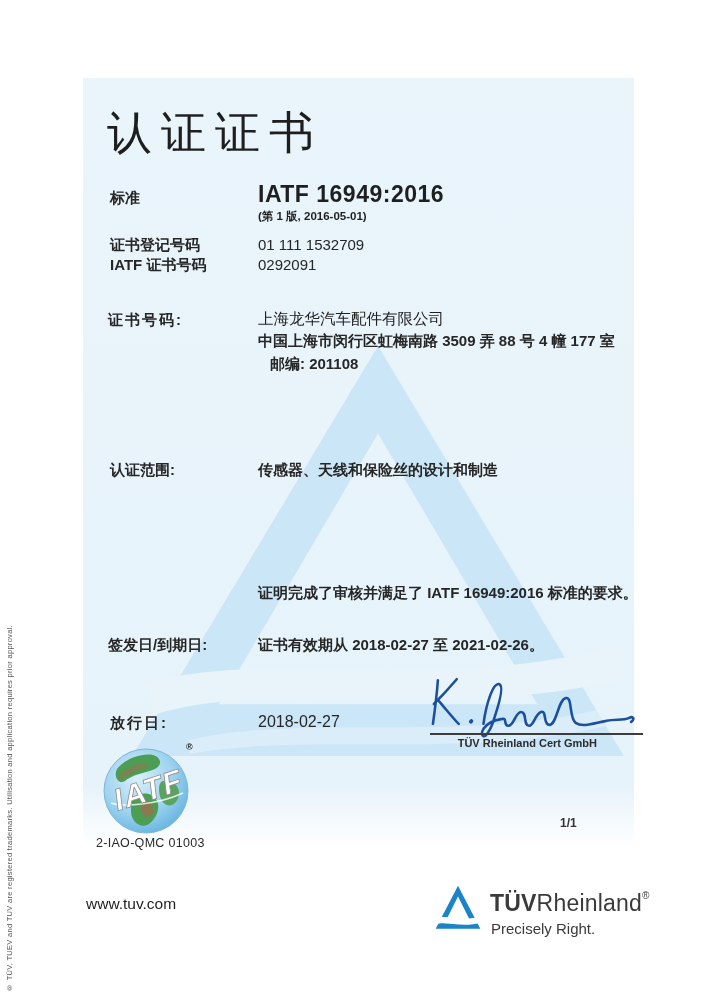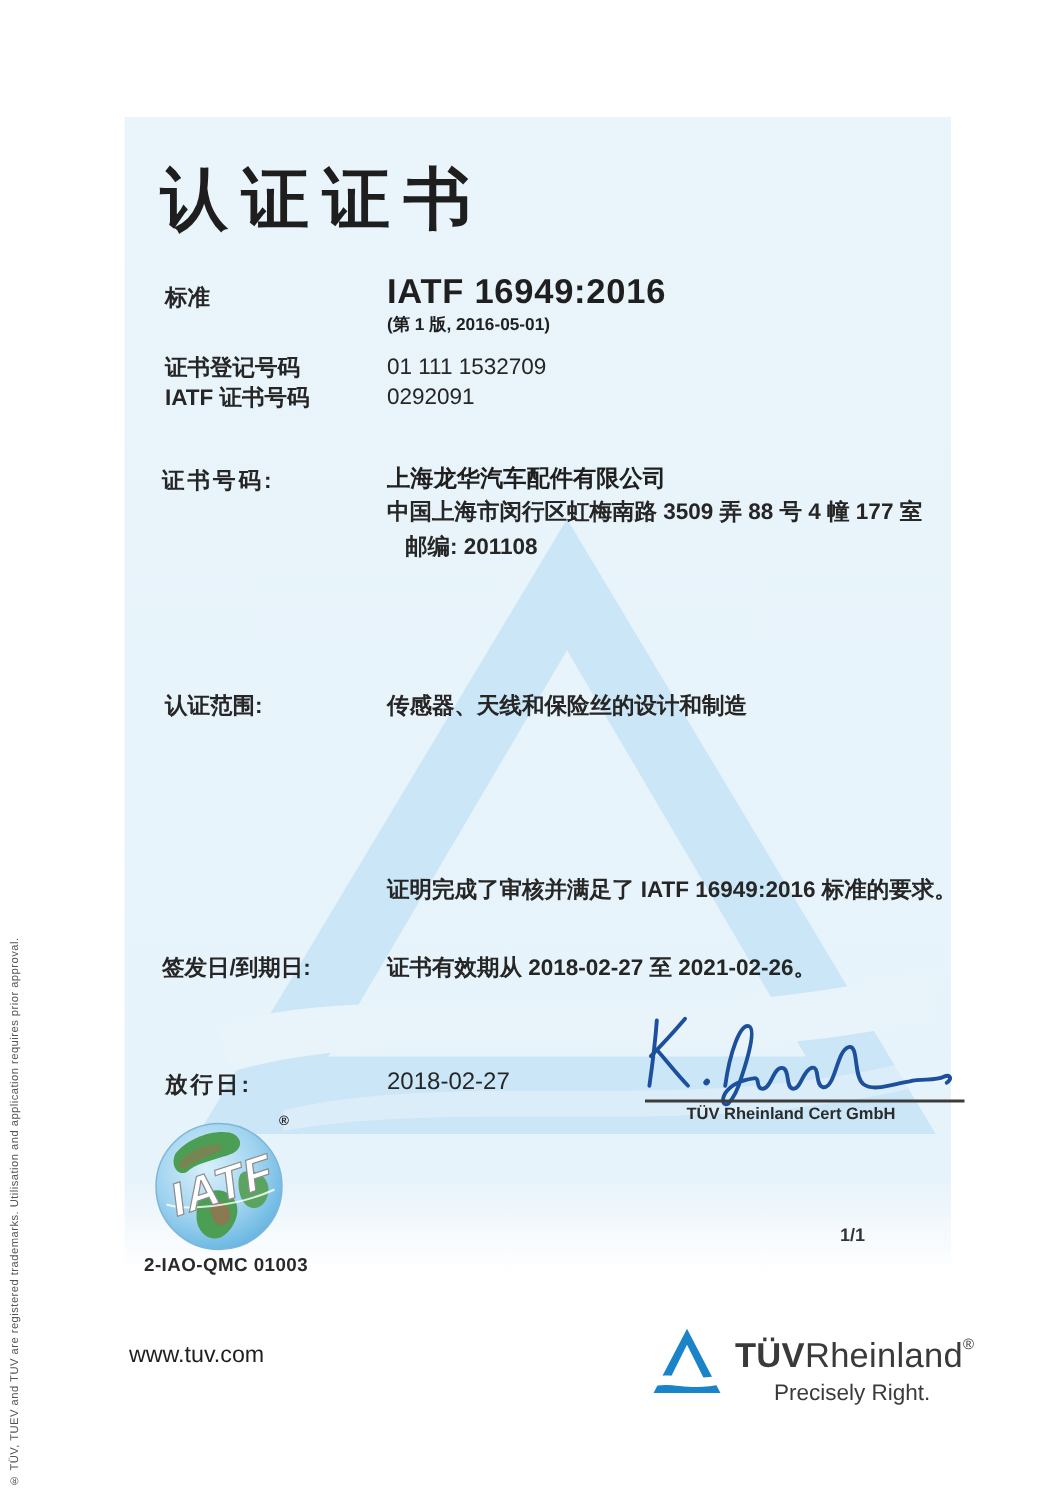--- a/index.html
+++ b/index.html
@@ -7,39 +7,39 @@
     width:707px;height:1000px;position:relative;background:#ffffff;
     font-family:"Liberation Sans","DejaVu Sans",sans-serif;
     color:#222;overflow:hidden;
   }
   .abs{position:absolute;white-space:nowrap;}
   .panel{
     position:absolute;left:83px;top:78px;width:551px;height:770px;
     background:linear-gradient(#e9f4fb 0%,#e7f3fa 92%,rgba(231,243,250,0) 100%);
   }
   .watermark{position:absolute;left:128px;top:342px;width:500px;height:418px;}
-  .title{font-size:45px;font-weight:700;letter-spacing:9px;color:#1e1e1e;}
+  .title{font-size:45px;font-weight:400;letter-spacing:9px;color:#1e1e1e;}
   .label{font-size:15px;font-weight:600;color:#262626;}
   .value{font-size:15px;font-weight:500;color:#262626;}
   .cvalue{font-size:15px;font-weight:600;color:#262626;}
   .std{font-size:23px;font-weight:700;color:#1f1f1f;letter-spacing:0.5px;}
   .edition{font-size:11.5px;font-weight:700;color:#1f1f1f;}
-  .company{font-size:15.5px;font-weight:700;color:#1f1f1f;}
+  .company{font-size:15.5px;font-weight:400;color:#1f1f1f;}
   .sig-line{position:absolute;left:430px;top:733px;width:213px;height:1.5px;background:#3c3c3c;}
   .sig-block{position:absolute;left:420px;top:736px;width:177px;text-align:right;}
   .sig-org{font-size:11px;font-weight:600;color:#2b2b2b;line-height:14px;}
   .sig-addr{font-size:11px;font-weight:500;color:#2b2b2b;line-height:14px;}
-  .iatf-code{font-size:12.5px;font-weight:700;color:#2a2a2a;letter-spacing:0.3px;}
+  .iatf-code{font-size:12.5px;font-weight:400;color:#2a2a2a;letter-spacing:0.3px;}
   .pagenum{font-size:12px;font-weight:600;color:#333;}
   .website{font-size:15.5px;font-weight:500;color:#1f1f1f;}
   .brandline{font-size:23px;color:#3a3a3a;letter-spacing:0.2px;}
   .brand-bold{font-weight:700;margin-top:40px;}
   .brand-reg{font-weight:400;}
   .brand-r{font-size:10px;vertical-align:12px;}
-  .tagline{font-size:15px;font-weight:500;color:#3a3a3a;margin-left:25px;}
+  .tagline{font-size:15px;font-weight:500;color:#3a3a3a;}
   .side-note{
     position:absolute;left:5px;bottom:8px;
     writing-mode:vertical-rl;transform:rotate(180deg);
     font-size:7.5px;color:#555;letter-spacing:0.3px;
   }
   .globe-r{position:absolute;left:186px;top:742px;font-size:9px;color:#222;font-weight:600;}
 </style>
 </head>
 <body>
 

